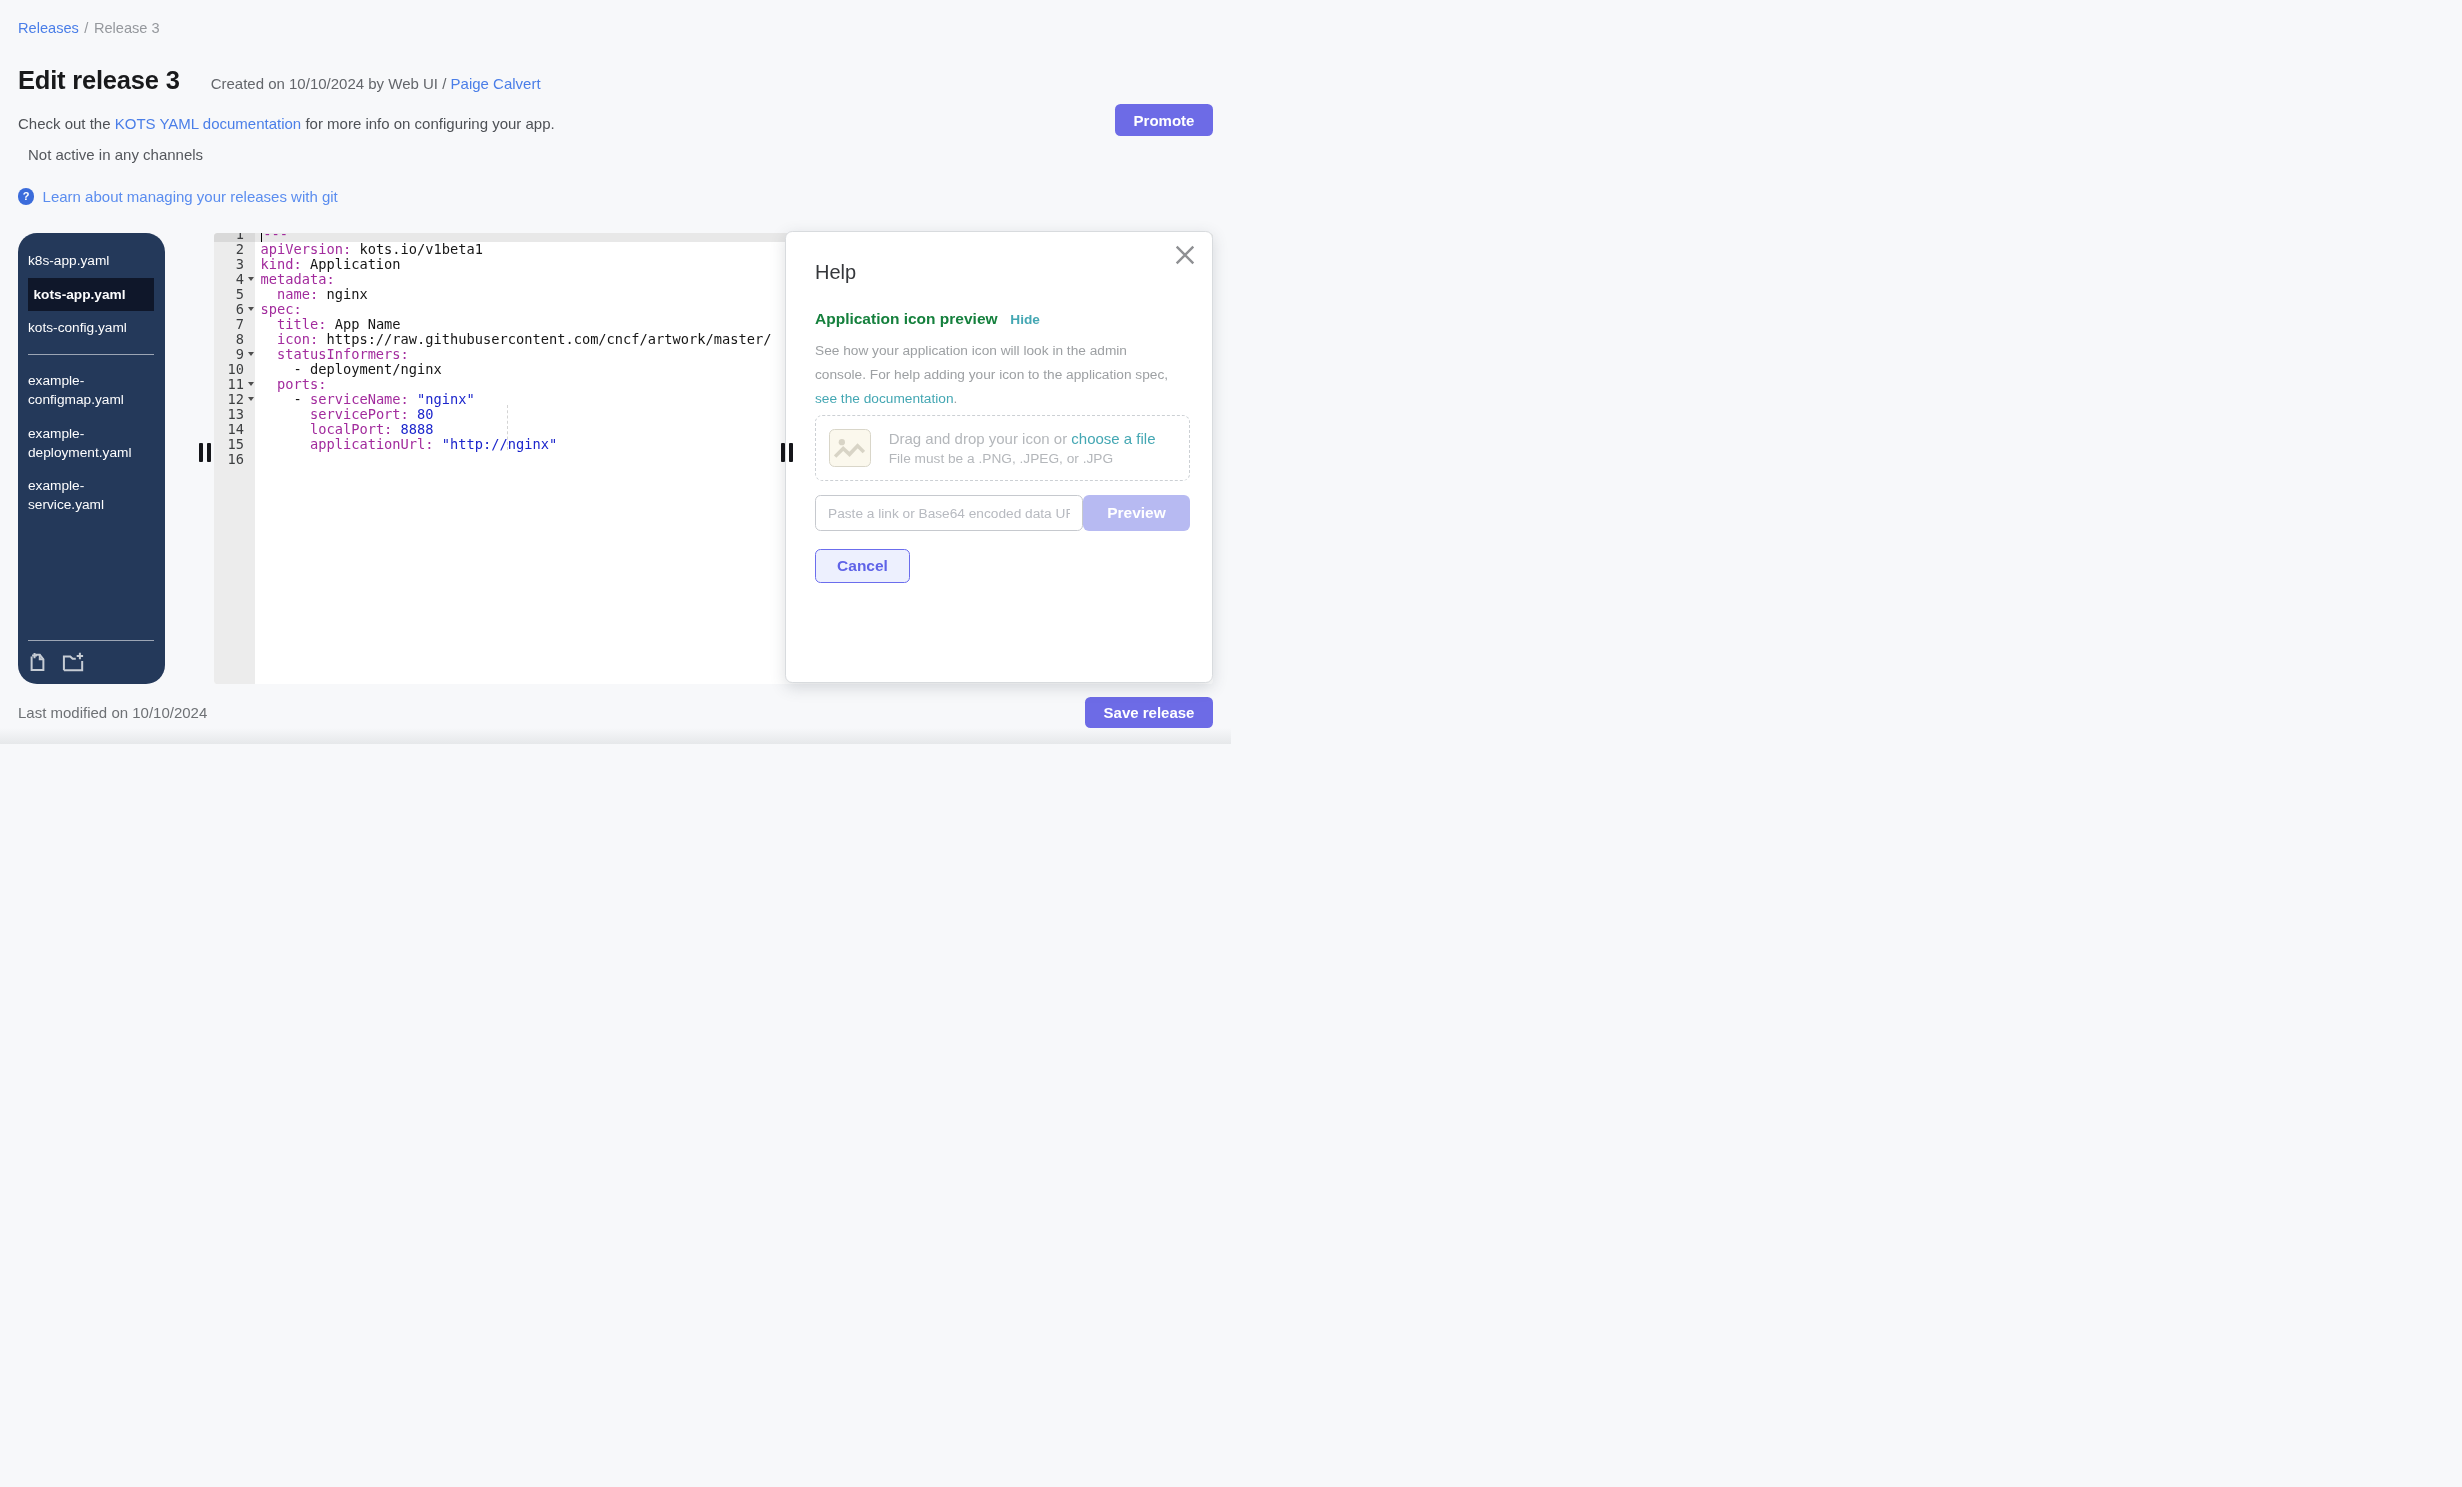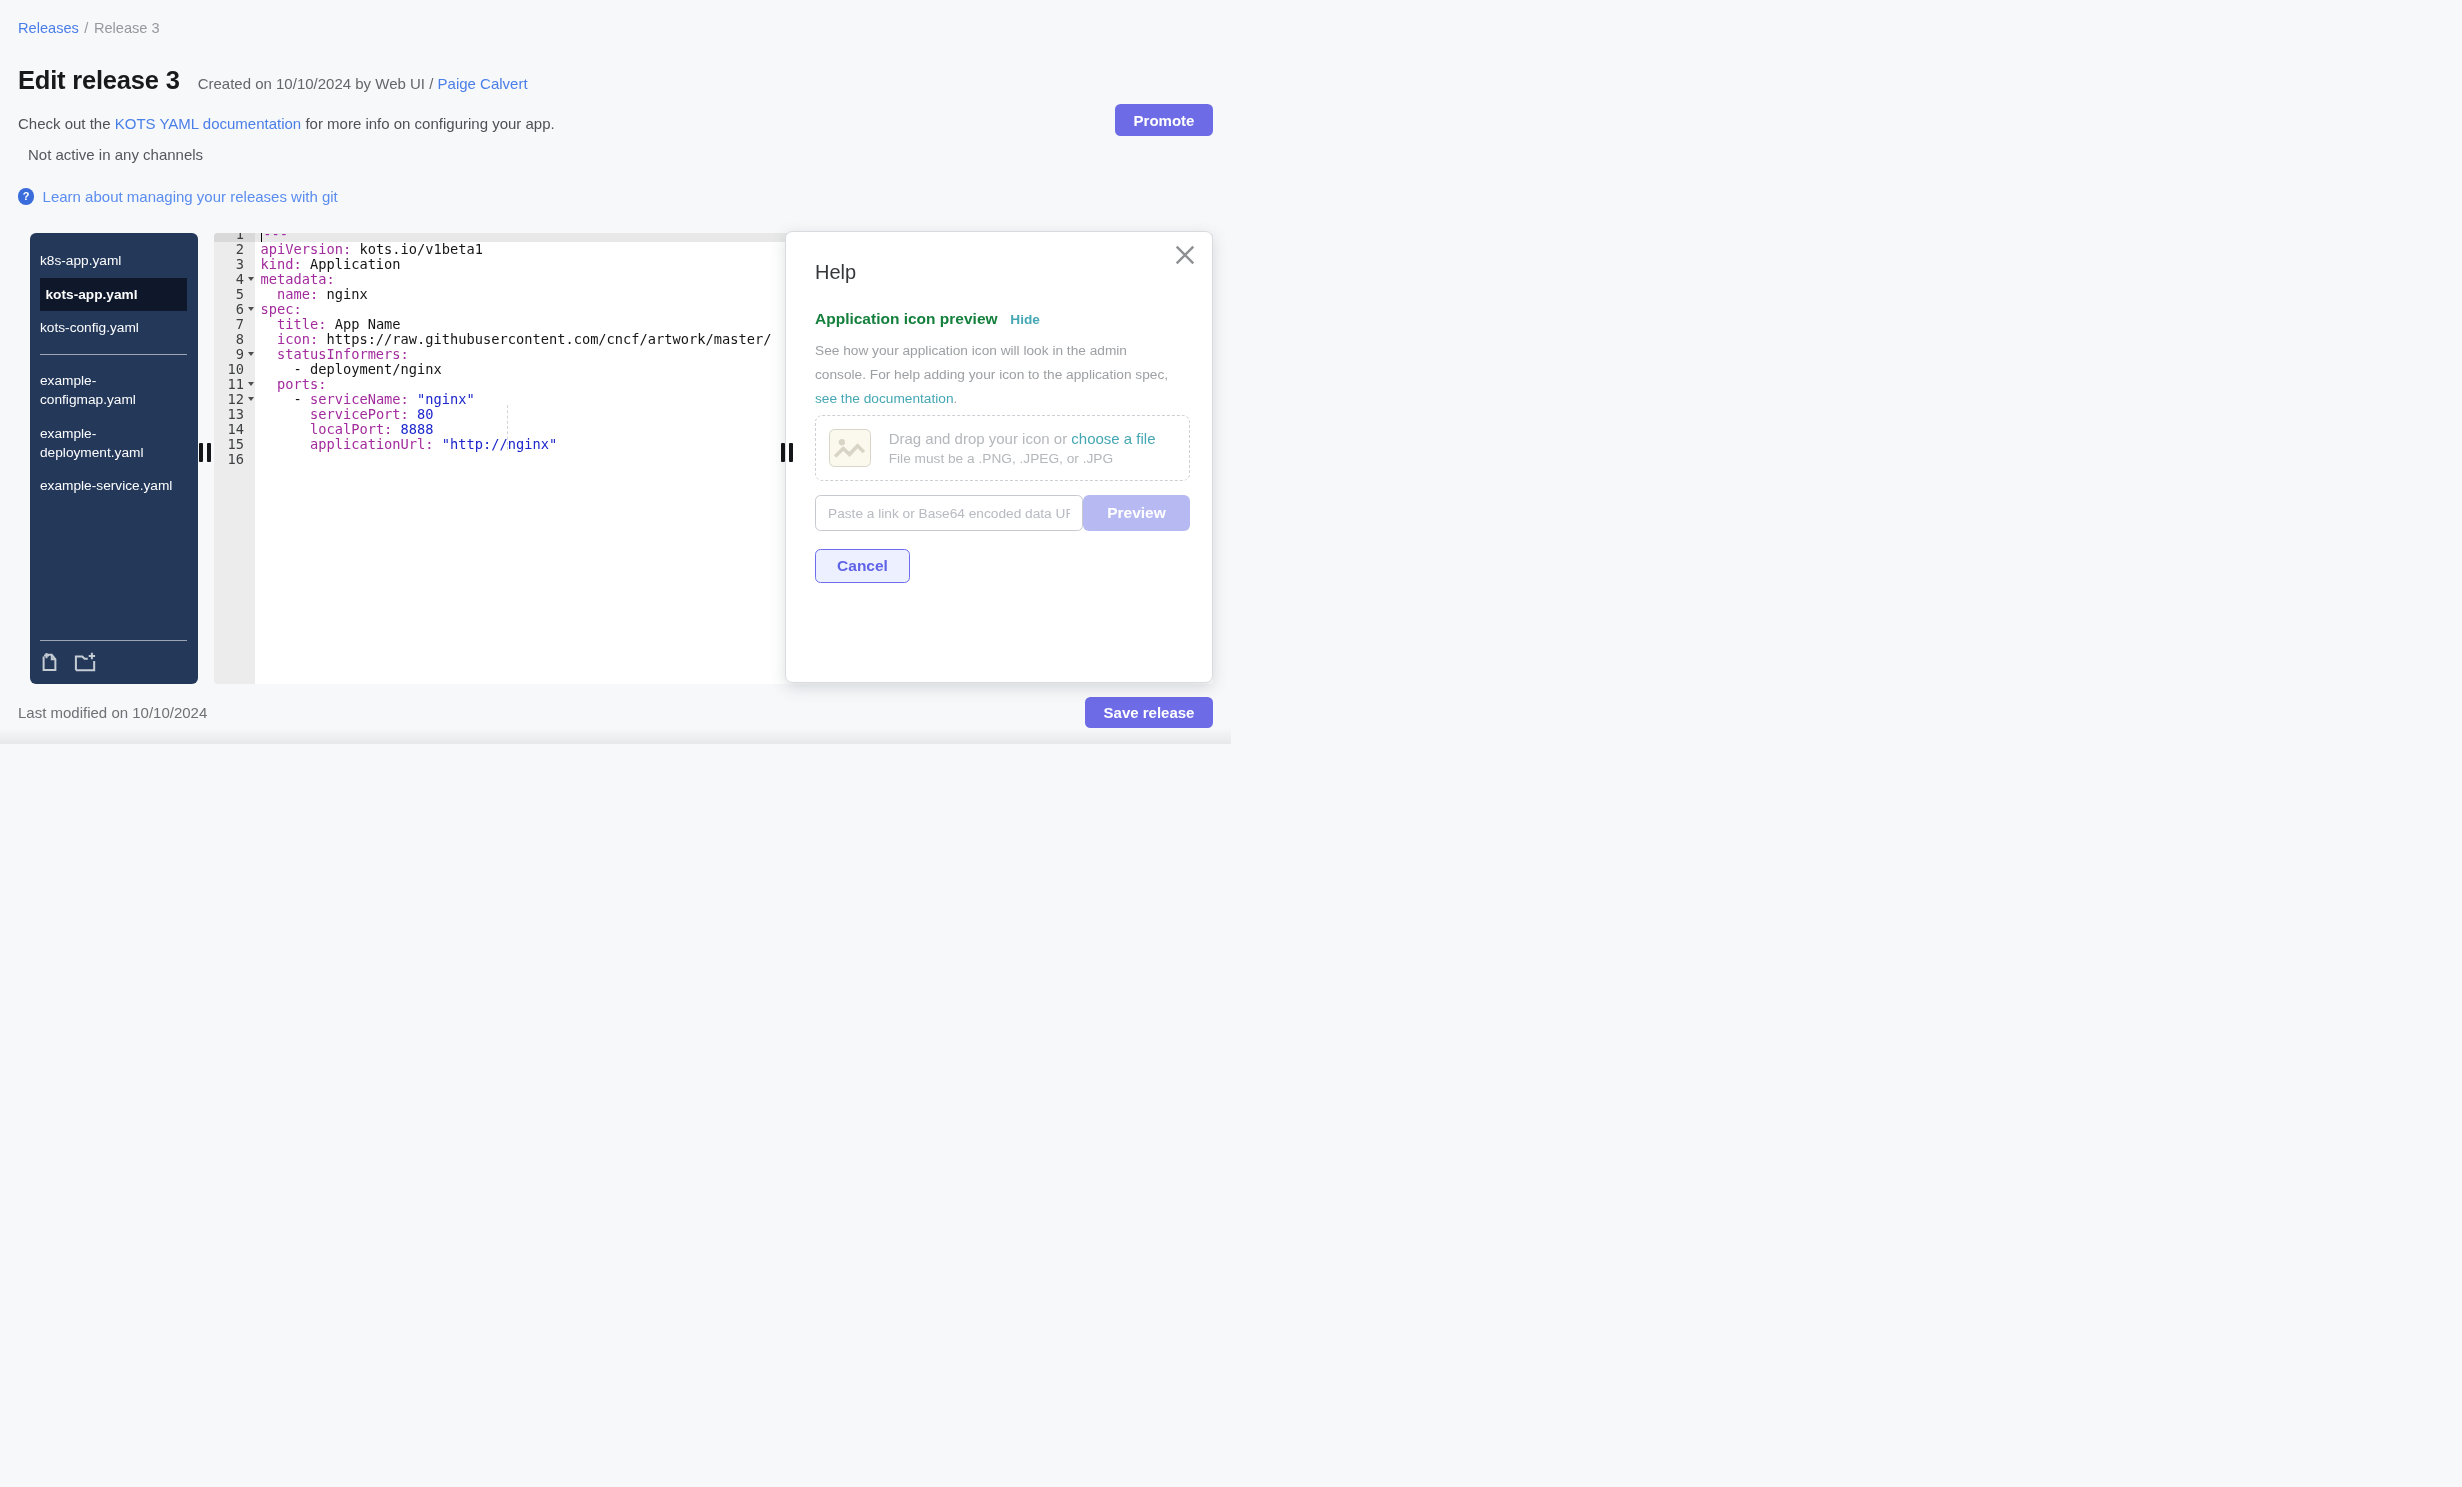--- a/index.html
+++ b/index.html
@@ -4,39 +4,39 @@
 <style>
   * { margin:0; padding:0; box-sizing:border-box; }
   html,body { width:1231px; height:744px; }
   body { font-family:"Liberation Sans", sans-serif; background:#f7f8fa; position:relative; overflow:hidden; }
   #app { position:absolute; inset:0; width:1231px; height:744px; background:#f7f8fa; }
 
   
   .breadcrumb { position:absolute; left:18px; top:20px; font-size:14.6px; color:#95989d; }
   .breadcrumb a { color:#4a7ee8; text-decoration:none; cursor:pointer; }
   .bc-sep { margin:0 5.5px; color:#95989d; }
-  .title-row { position:absolute; left:18px; top:66px; display:flex; align-items:baseline; }
+  .title-row { position:absolute; left:18px; top:66px; display:flex; align-items:baseline;gap:13px; }
   h1.page-title { font-size:25.5px; font-weight:700; color:#18191b; letter-spacing:-0.2px; }
   .created { margin-left:18px; font-size:15px; color:#63666b; }
   .created a { color:#4a7ee8; text-decoration:none; }
   .docs-line { position:absolute; left:18px; top:115px; font-size:15px; color:#4e5156; }
   .docs-line a { color:#4a7ee8; text-decoration:none; }
   .channel-status { position:absolute; left:28px; top:146px; font-size:15px; color:#54575c; }
   .git-row { position:absolute; left:18px; top:188px; display:flex; align-items:center; gap:8.2px; }
   .q-icon { width:16.4px; height:16.4px; border-radius:50%; background:#3b6cdb; color:#fff; font-size:11px; font-weight:700;
             display:flex; align-items:center; justify-content:center; }
   .git-link { font-size:15px; color:#5b8def; text-decoration:none; }
 
   .btn-primary { background:#6d6be6; color:#fff; font-weight:700; border:none; border-radius:5.5px;
                  font-size:15px; font-family:inherit; cursor:pointer; }
   #promote-btn { position:absolute; left:1115px; top:104px; width:98px; height:32px; }
 
   
-  .sidebar { position:absolute; left:30px; top:233px; width:168px; height:451px; background:#24395a;
-             border-radius:6px; color:#fff; overflow:hidden; }
+  .sidebar { position:absolute; left:18px; top:233px; width:147px; height:451px; background:#24395a;
+             border-radius:19px; color:#fff; overflow:hidden; }
   .sb-list { padding-top:11px; }
   .sb-item { margin:0 11px 0 10px; padding:7.3px 0; font-size:13.7px; line-height:19px; white-space:pre-line;
              color:#fdfdfe; cursor:pointer; }
   .sb-item.selected { background:#0f172a; font-weight:700; padding:7.3px 5.5px; }
   .sb-divider { border-top:0.9px solid rgba(255,255,255,0.55); margin:9px 11px 9px 10px; }
   .sb-bottom { position:absolute; left:10px; right:11px; bottom:0; border-top:0.9px solid rgba(255,255,255,0.55);
                padding:10px 0 12px; display:flex; gap:14.6px; align-items:center; }
   .sb-bottom svg { display:block; cursor:pointer; }
 
   

